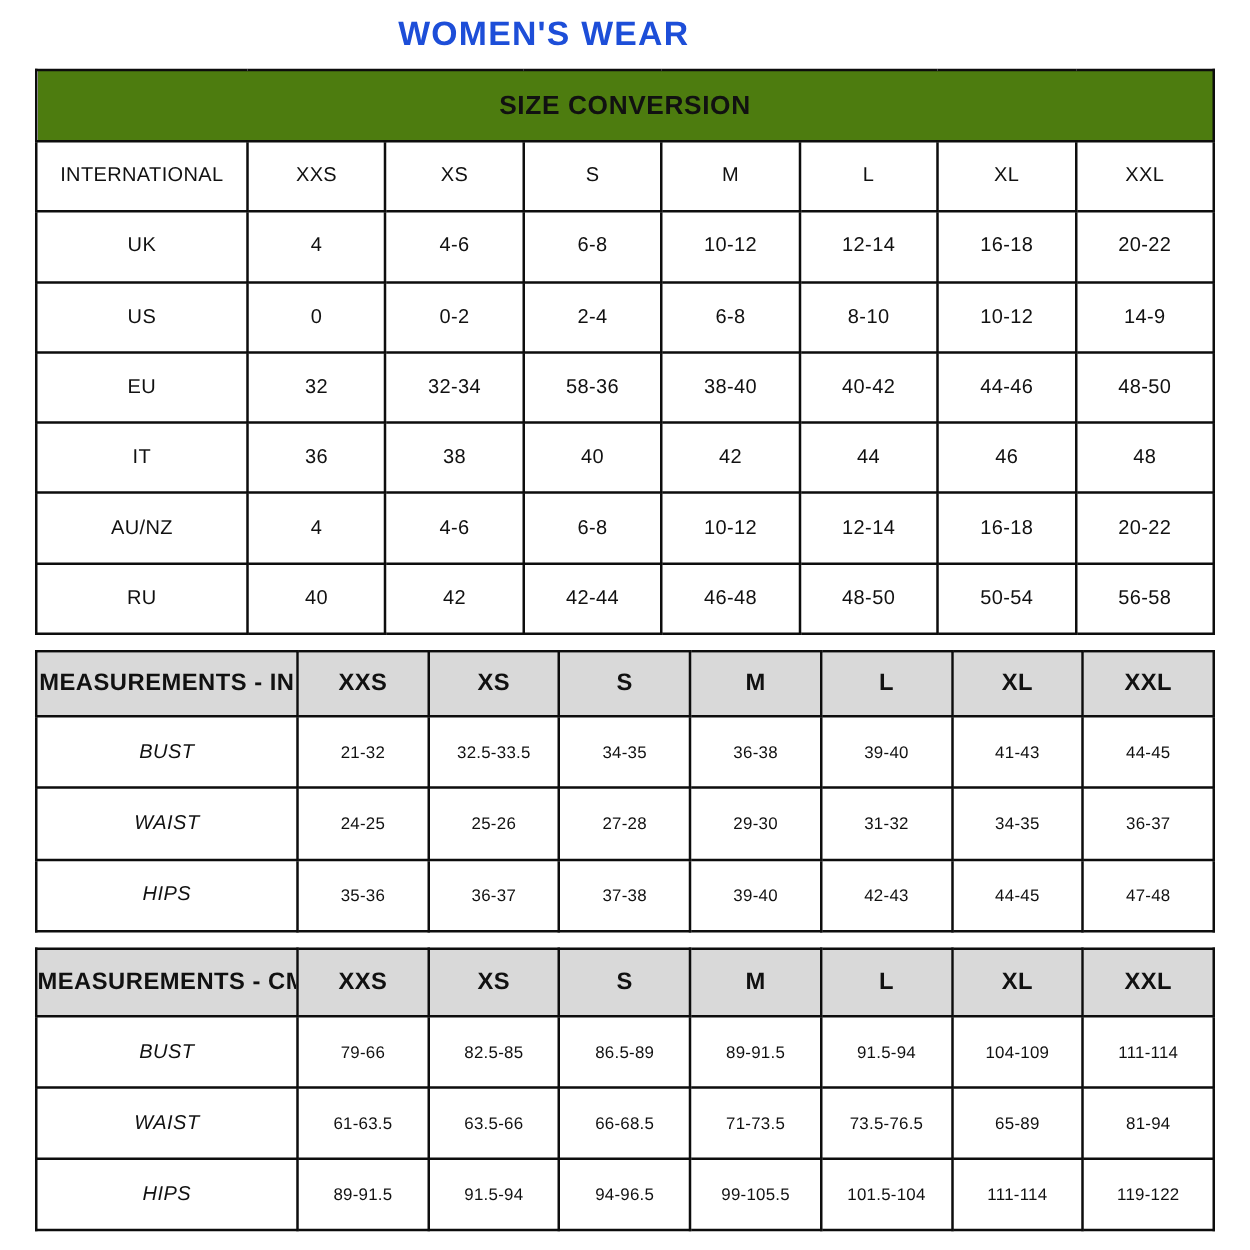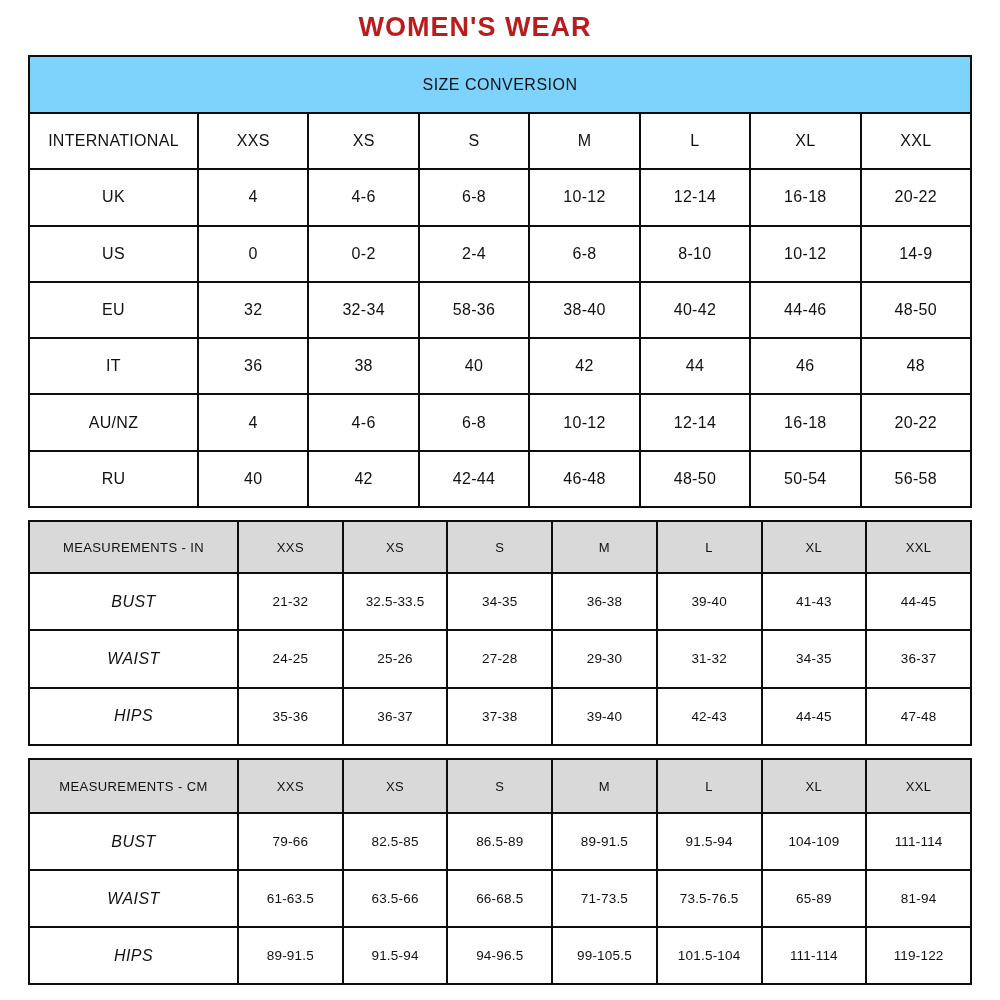--- a/index.html
+++ b/index.html
@@ -9,22 +9,21 @@
     font-family: "Liberation Sans", "DejaVu Sans", sans-serif;
     color: #111111;
   }
   .page { position: relative; width: 1000px; height: 1000px; overflow: hidden; }
 
   .page-title {
     position: absolute; top: 8px; left: 0; width: 870px;
     text-align: center;
     font-size: 27px; font-weight: bold; letter-spacing: 1px;
     line-height: 38px;
-    color: #b91c1c;
-    padding-left: 40px;
+    color: #1d4ed8;
   }
 
   table.t {
     position: absolute;
     border-collapse: collapse;
     table-layout: fixed;
     background: #ffffff;
   }
   table.t td {
     border: 2.5px solid #0d0d0d;
@@ -32,36 +31,36 @@
     vertical-align: middle;
     padding: 0;
     overflow: hidden;
     white-space: nowrap;
   }
 
   
   #t1 { left: 28px; top: 55px; width: 944px; height: 453px; font-size: 16px; }
   #t1 .band-row { height: 57px; }
   #t1 .band {
-    background: #7dd3fc;
-    font-weight: normal;
-    font-size: 16px;
+    background: #4d7c0f;
+    font-weight: bold;
+    font-size: 21px;
     letter-spacing: 0.5px;
   }
   #t1 td { letter-spacing: 0.3px; }
 
   
   #t2 { left: 28px; top: 520px; width: 944px; height: 226px; }
   #t3 { left: 28px; top: 758px; width: 944px; height: 227px; border-radius: 26px; }
   #t2 .hdr-row { height: 52px; }
   #t3 .hdr-row { height: 54px; }
   .hdr-row td {
     background: #d9d9d9;
-    font-weight: normal;
-    font-size: 13px;
+    font-weight: bold;
+    font-size: 19px;
     letter-spacing: 0.4px;
   }
   #t2 td.val, #t3 td.val { font-size: 13.5px; letter-spacing: 0.2px; }
   #t2 td.lbl, #t3 td.lbl { font-size: 16px; letter-spacing: 0.4px; font-style: italic; }
 </style>
 </head>
 <body>
 
 <div class="page">
 

